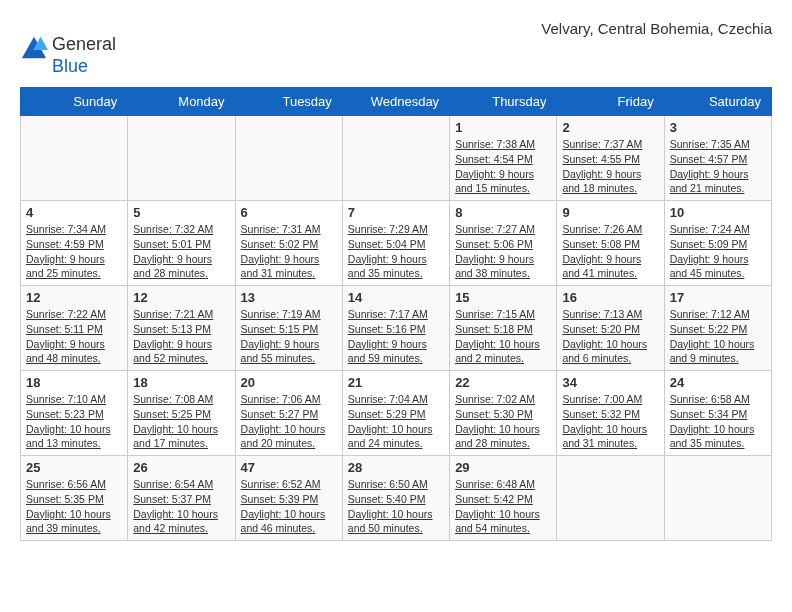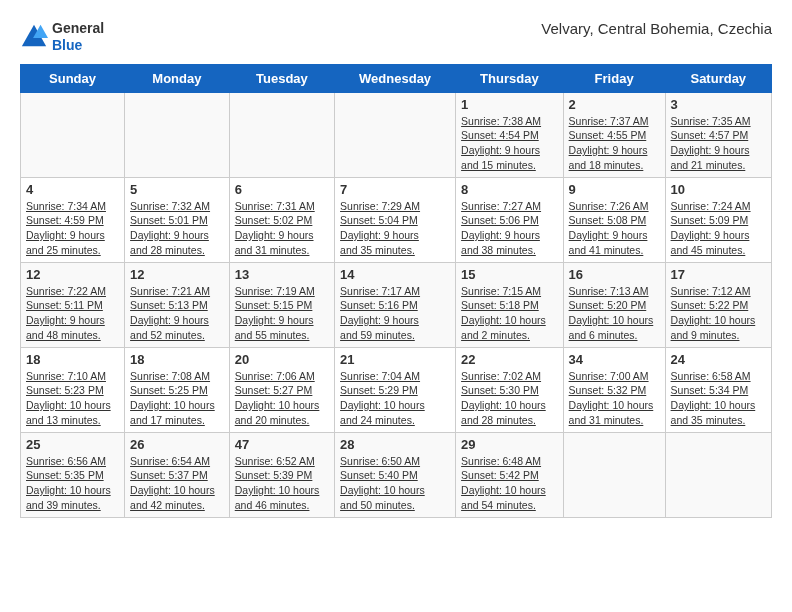--- a/index.html
+++ b/index.html
@@ -15,23 +15,24 @@
       justify-content: space-between;
       align-items: flex-start;
       margin-bottom: 10px;
     }
     .logo {
       display: flex;
       align-items: center;
       gap: 4px;
     }
     .logo-text {
-      font-size: 14px;
-      font-weight: bold;
+      font-size: 18px;
+      font-weight: normal;
       line-height: 1.2;
+      margin-top: 14px;
     }
     .logo-general { color: #333; }
     .logo-blue { color: #1565C0; }
     .logo-icon {
       width: 28px;
       height: 28px;
     }
     .title-block {
       text-align: right;
     }
@@ -46,24 +47,24 @@
       color: #333;
     }
     table {
       width: 100%;
       border-collapse: collapse;
       font-size: 11px;
     }
     thead tr th {
       background-color: #1565C0;
       color: #fff;
-      text-align: center;
-      padding: 6px 24px;
+      text-align: right;
+      padding: 6px 10px;
       font-size: 13px;
-      font-weight: bold;
+      font-weight: normal;
       border: 1px solid #1565C0;
     }
     tbody tr td {
       border: 1px solid #ccc;
       vertical-align: top;
       padding: 4px 5px;
       width: 107px;
       min-height: 85px;
       height: 85px;
     }

